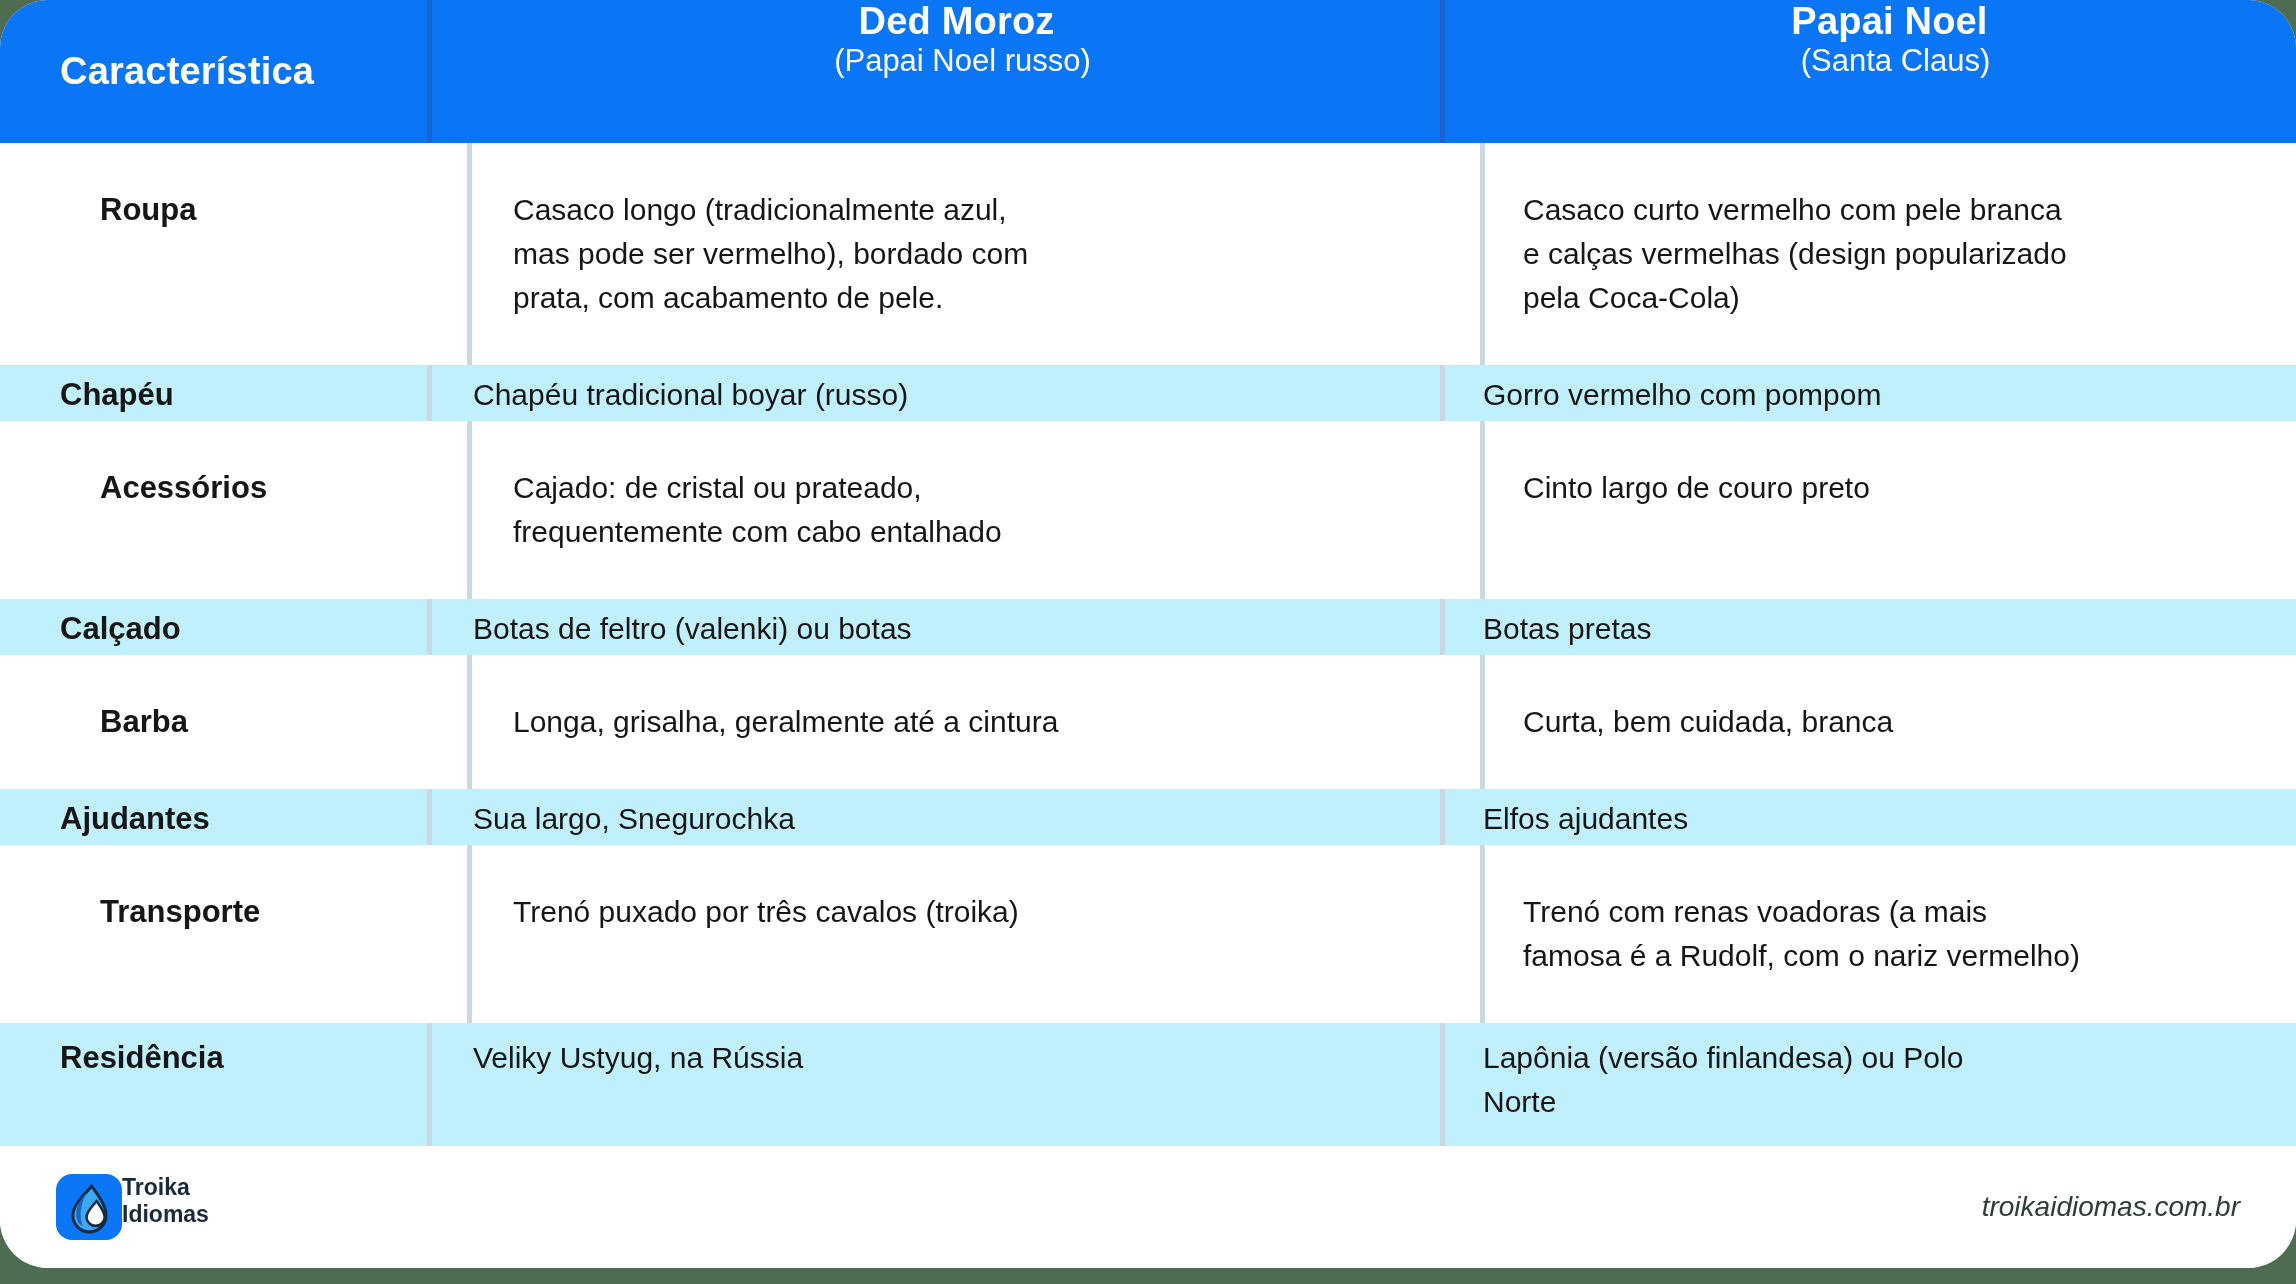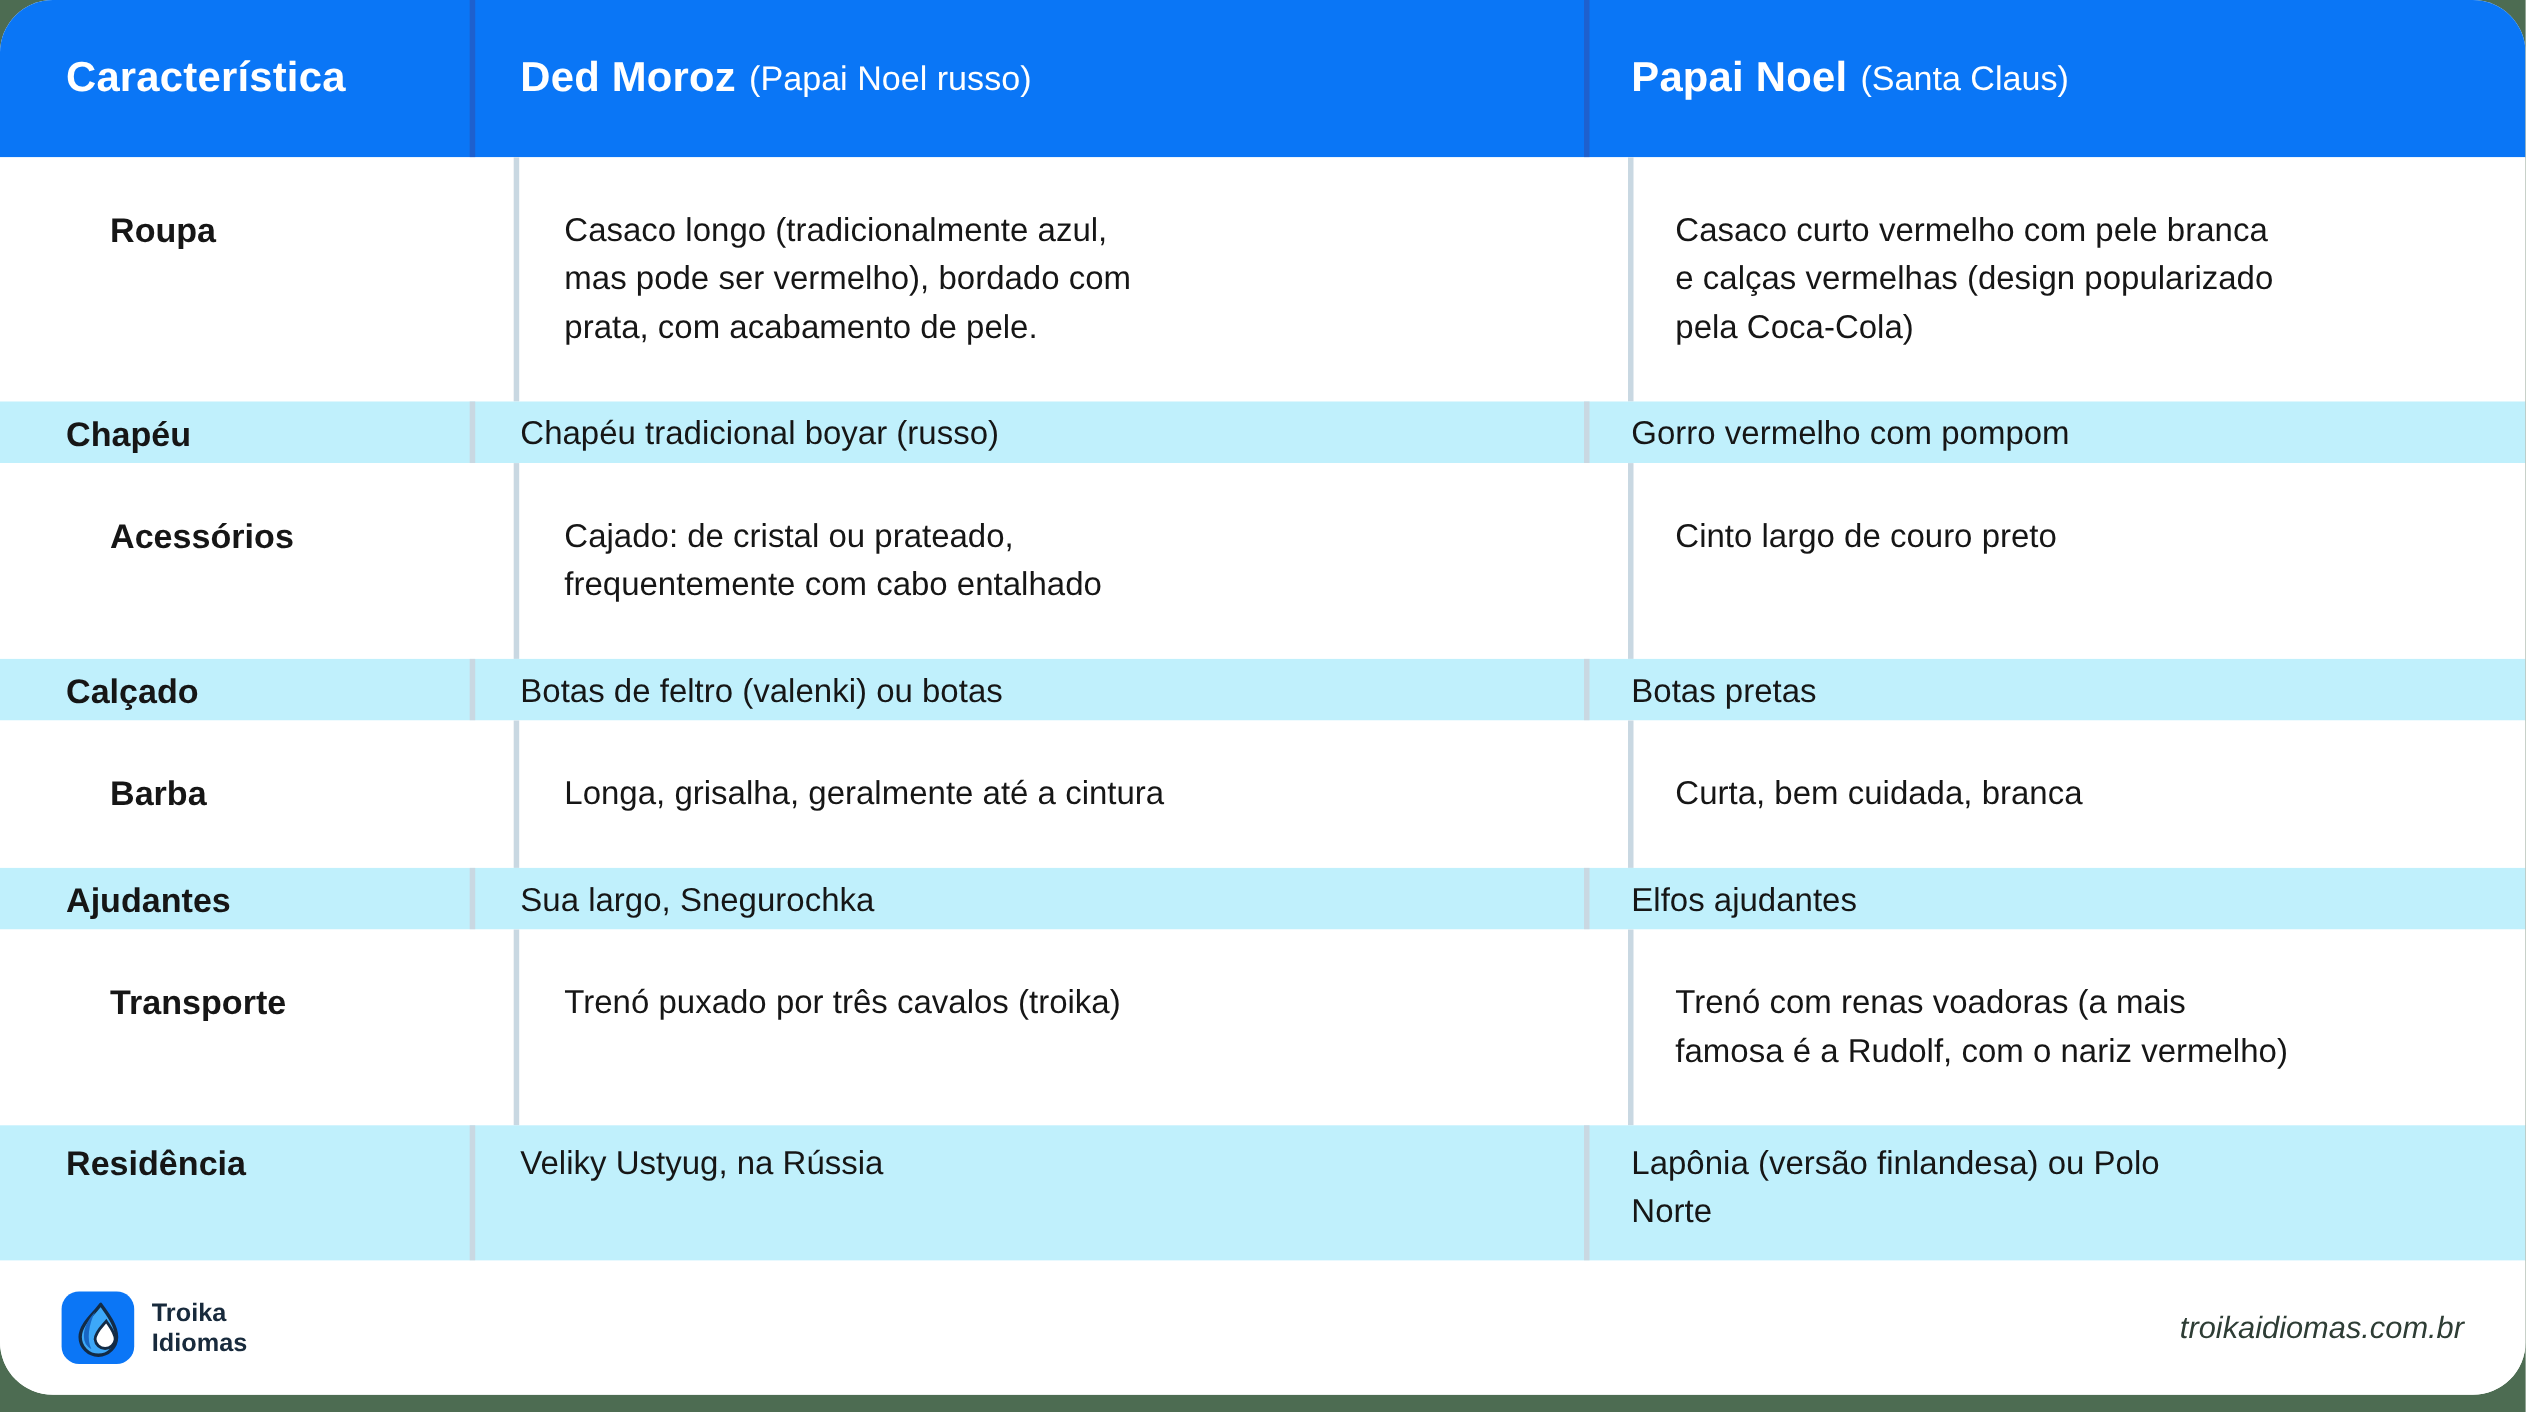--- a/index.html
+++ b/index.html
@@ -26,39 +26,39 @@
   .c1 { padding-left:60px; }
   .c2 { padding-left:41px; border-left:5px solid #C9D8E2; }
   .c3 { padding-left:38px; border-left:5px solid #C9D8E2; }
 
   
   .thead {
     background:#0A76F6; height:143px;
     color:#ffffff;
   }
   .thead .cell { display:flex; align-items:center; white-space:normal; }
-  .thead .c2, .thead .c3 { border-left-color:#1E60CE; }
+  .thead .c2, .thead .c3 { border-left-color:#1E60CE;flex-direction:column; }
   .h-main { font-size:38px; font-weight:bold; letter-spacing:.2px; }
   .h-sub  { font-size:31px; font-weight:normal; margin-left:12px; }
 
   
   .trow { color:#161616; font-size:30px; line-height:44px; }
   .trow .c1 { font-weight:bold; font-size:31px; }
   .trow.white { background:#ffffff; }
   .trow.cyan  { background:#C0F0FC; }
   .pad-lg .cell { padding-top:45px; padding-bottom:45px;margin-left:40px; }
   .pad-sm .cell { padding-top:8px;  padding-bottom:4px; }
   .pad-md .cell { padding-top:13px; padding-bottom:22px; }
 
   
   .tfoot {
     flex:1; display:flex; align-items:center; justify-content:space-between;
     padding:0 56px; background:#ffffff;
   }
-  .brand { display:flex; align-items:center; gap:16px; }
+  .brand { display:flex; align-items:flex-start; }
   .brand-icon {
     width:66px; height:66px; border-radius:16px;
     background:#0B76F6; display:flex; align-items:center; justify-content:center;
   }
   .brand-name {
     font-size:23px; line-height:27px; font-weight:bold; color:#182A3C;
   }
   .website {
     font-size:28px; font-style:italic; color:#2E3D35;
   }

